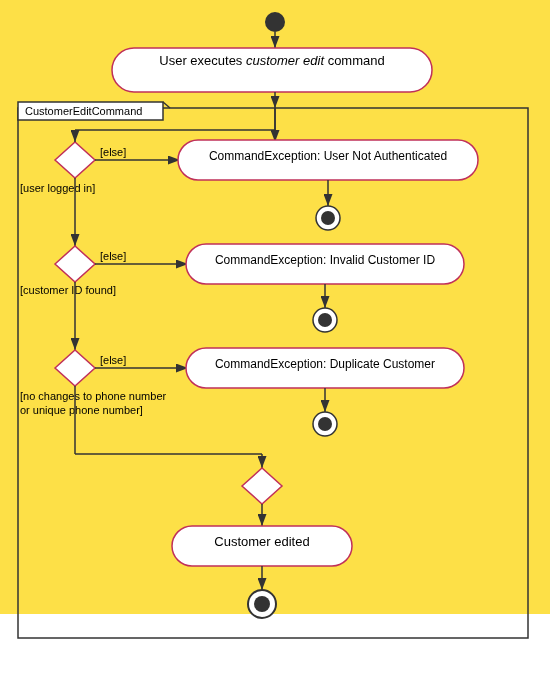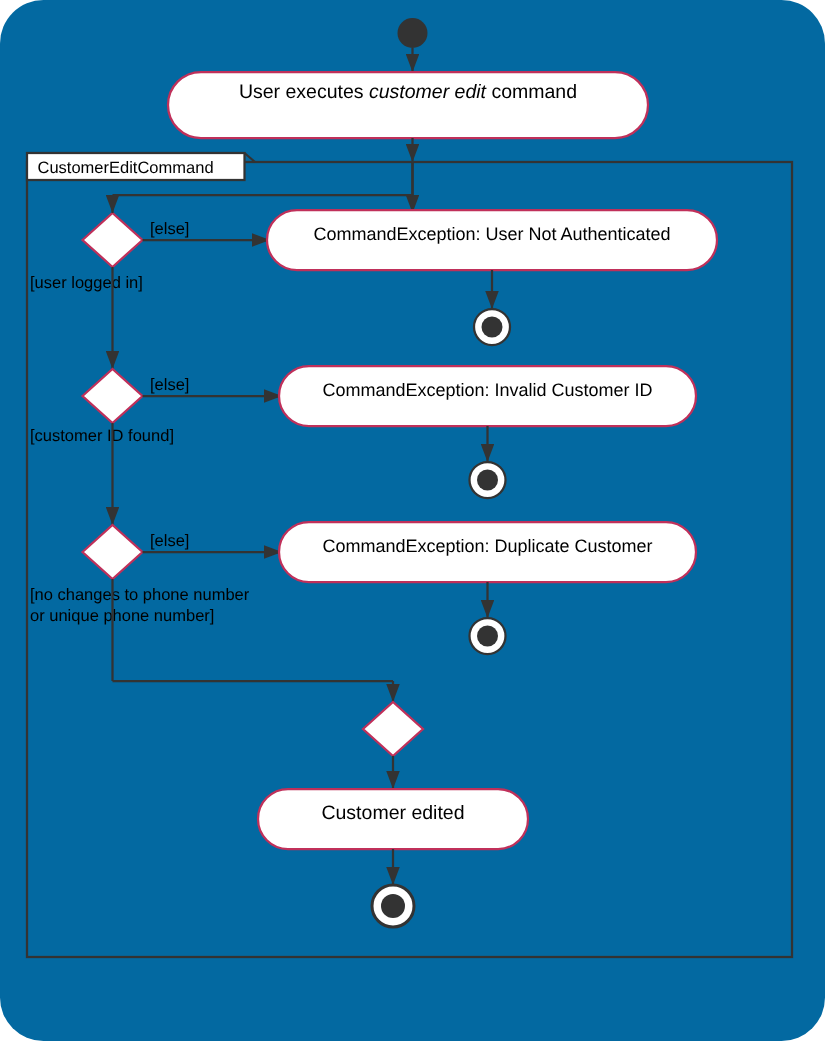--- a/index.html
+++ b/index.html
@@ -7,23 +7,22 @@
       width: 550px;
       height: 694px;
       background: #fff;
       font-family: Arial, sans-serif;
       font-size: 13px;
       overflow: hidden;
     }
     .diagram-container {
       position: relative;
       width: 550px;
-      height: 694px;
-      background: #0369a1;
-      border-radius: 29px;
+      height: 614px;
+      background: #fde047;
     }
     svg {
       position: absolute;
       top: 0; left: 0;
       width: 550px;
       height: 694px;
     }
   </style>
 </head>
 <body>

